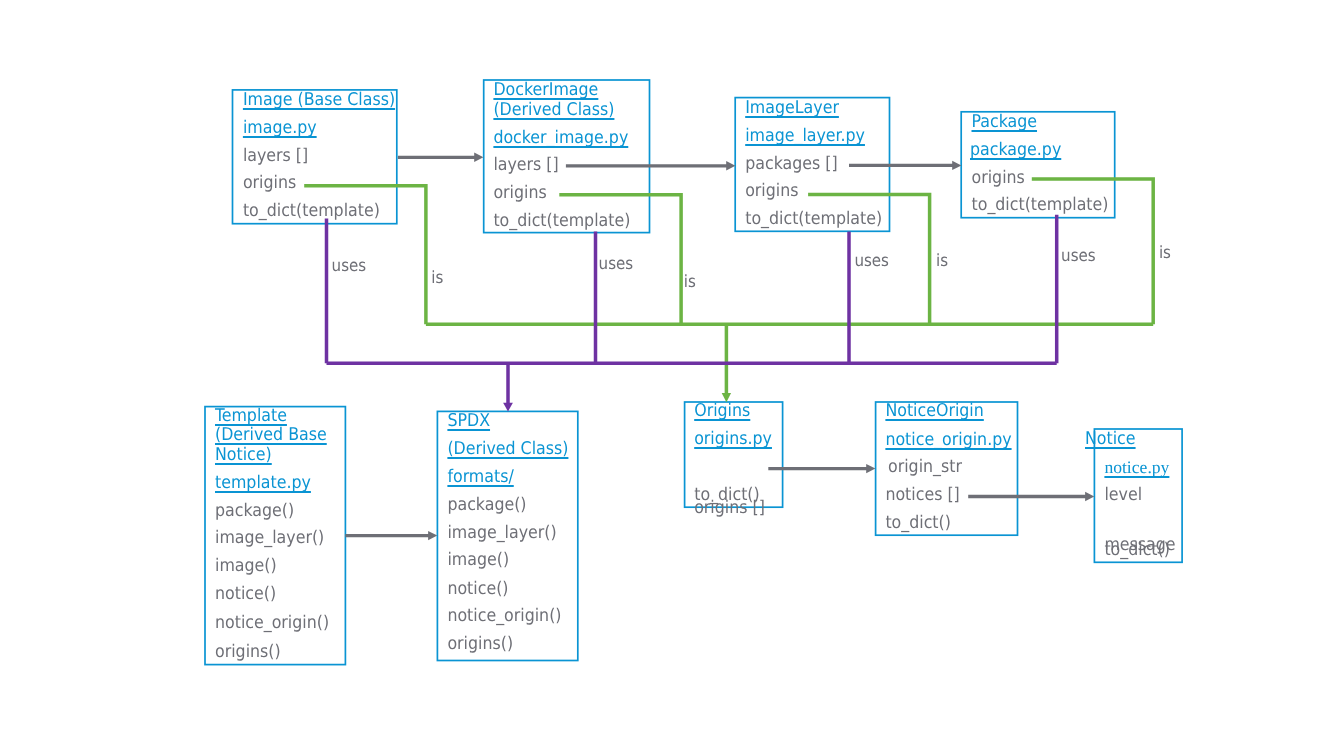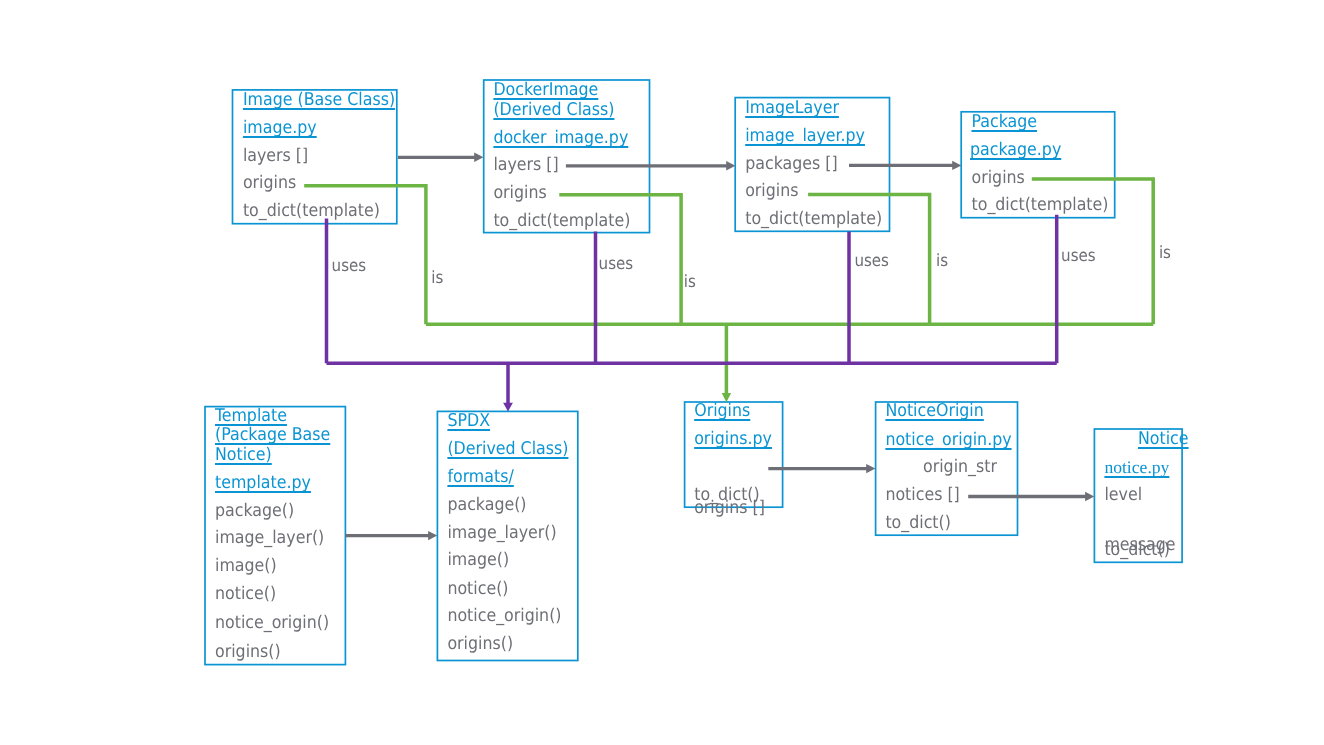--- a/index.html
+++ b/index.html
@@ -82,21 +82,21 @@
 <div class="txt head" style="left:745.2px;top:100.1px;"><span class="u">ImageLayer</span></div>
 <div class="txt head" style="left:745.2px;top:128.2px;"><span class="u">image_layer.py</span></div>
 <div class="txt" style="left:745.2px;top:155.9px;">packages []</div>
 <div class="txt" style="left:745.2px;top:183.4px;">origins</div>
 <div class="txt" style="left:745.2px;top:211.1px;">to_dict(template)</div>
 <div class="txt head" style="left:971.5px;top:113.8px;"><span class="u">Package</span></div>
 <div class="txt head" style="left:970px;top:142.0px;"><span class="u">package.py</span></div>
 <div class="txt" style="left:971.5px;top:169.5px;">origins</div>
 <div class="txt" style="left:971.5px;top:197.4px;">to_dict(template)</div>
 <div class="txt head" style="left:215.0px;top:407.7px;"><span class="u">Template</span></div>
-<div class="txt head" style="left:215.0px;top:427.3px;"><span class="u">(Package Base</span></div>
+<div class="txt head" style="left:215.0px;top:427.3px;"><span class="u">(Derived Base</span></div>
 <div class="txt head" style="left:215.0px;top:446.9px;"><span class="u">Notice)</span></div>
 <div class="txt head" style="left:215.0px;top:474.6px;"><span class="u">template.py</span></div>
 <div class="txt" style="left:215.0px;top:502.5px;">package()</div>
 <div class="txt" style="left:215.0px;top:530.4px;">image_layer()</div>
 <div class="txt" style="left:215.0px;top:558.3px;">image()</div>
 <div class="txt" style="left:215.0px;top:586.2px;">notice()</div>
 <div class="txt" style="left:215.0px;top:614.5px;">notice_origin()</div>
 <div class="txt" style="left:215.0px;top:643.5px;">origins()</div>
 <div class="txt head" style="left:447.4px;top:412.8px;"><span class="u">SPDX</span></div>
 <div class="txt head" style="left:447.4px;top:441.1px;"><span class="u">(Derived Class)</span></div>
@@ -106,24 +106,24 @@
 <div class="txt" style="left:447.4px;top:552.4px;">image()</div>
 <div class="txt" style="left:447.4px;top:580.5px;">notice()</div>
 <div class="txt" style="left:447.4px;top:608.3px;">notice_origin()</div>
 <div class="txt" style="left:447.4px;top:635.7px;">origins()</div>
 <div class="txt head" style="left:694.2px;top:403.2px;"><span class="u">Origins</span></div>
 <div class="txt head" style="left:694.2px;top:430.9px;"><span class="u">origins.py</span></div>
 <div class="txt" style="left:694.2px;top:484px;margin-top:16px;">origins []</div>
 <div class="txt" style="left:694.2px;top:486.5px;">to_dict()</div>
 <div class="txt head" style="left:885.4px;top:403.2px;"><span class="u">NoticeOrigin</span></div>
 <div class="txt head" style="left:885.4px;top:431.5px;"><span class="u">notice_origin.py</span></div>
-<div class="txt" style="left:923px;top:459.3px;">origin_str</div>
+<div class="txt" style="left:888px;top:459.3px;">origin_str</div>
 <div class="txt" style="left:885.4px;top:486.8px;">notices []</div>
 <div class="txt" style="left:885.4px;top:515.2px;">to_dict()</div>
-<div class="txt head" style="left:1138px;top:430.5px;"><span class="u">Notice</span></div>
+<div class="txt head" style="left:1085px;top:430.5px;"><span class="u">Notice</span></div>
 <div class="txt head" style="left:1104.4px;top:458.9px;font-family:Liberation Serif, serif;"><span class="u">notice.py</span></div>
 <div class="txt" style="left:1104.4px;top:486.5px;">level</div>
 <div class="txt" style="left:1104.4px;top:514.3px;margin-top:23px;">message</div>
 <div class="txt" style="left:1104.4px;top:542.2px;">to_dict()</div>
 <div class="edge-label" style="left:331.6px;top:256.9px;">uses</div>
 <div class="edge-label" style="left:431.2px;top:269.2px;">is</div>
 <div class="edge-label" style="left:598.6px;top:255.4px;">uses</div>
 <div class="edge-label" style="left:683.8px;top:273.3px;">is</div>
 <div class="edge-label" style="left:854.4px;top:252.0px;">uses</div>
 <div class="edge-label" style="left:936.0px;top:252.2px;">is</div>

